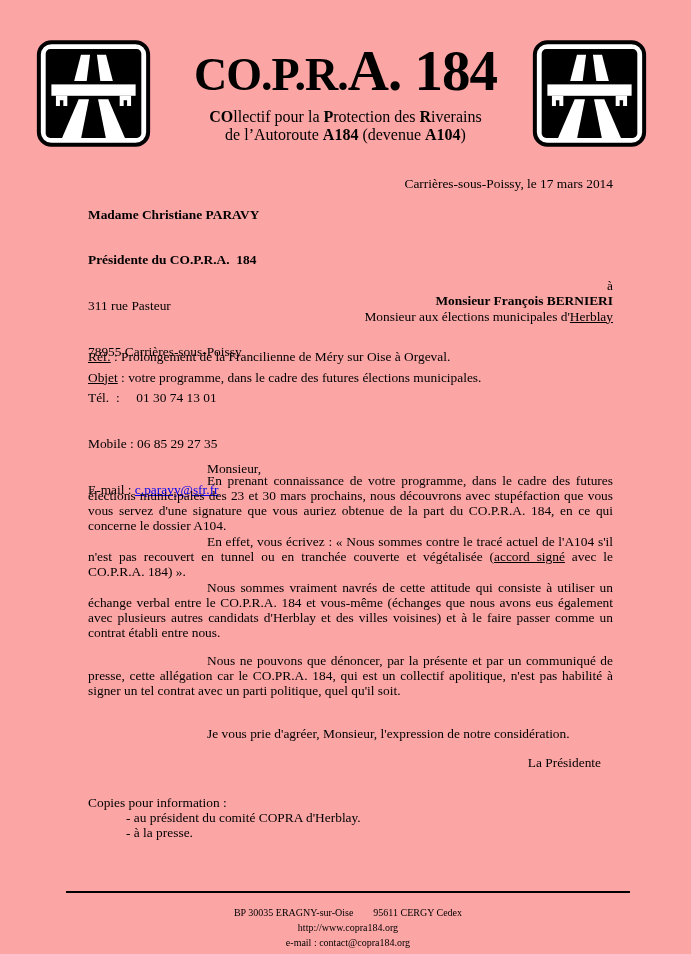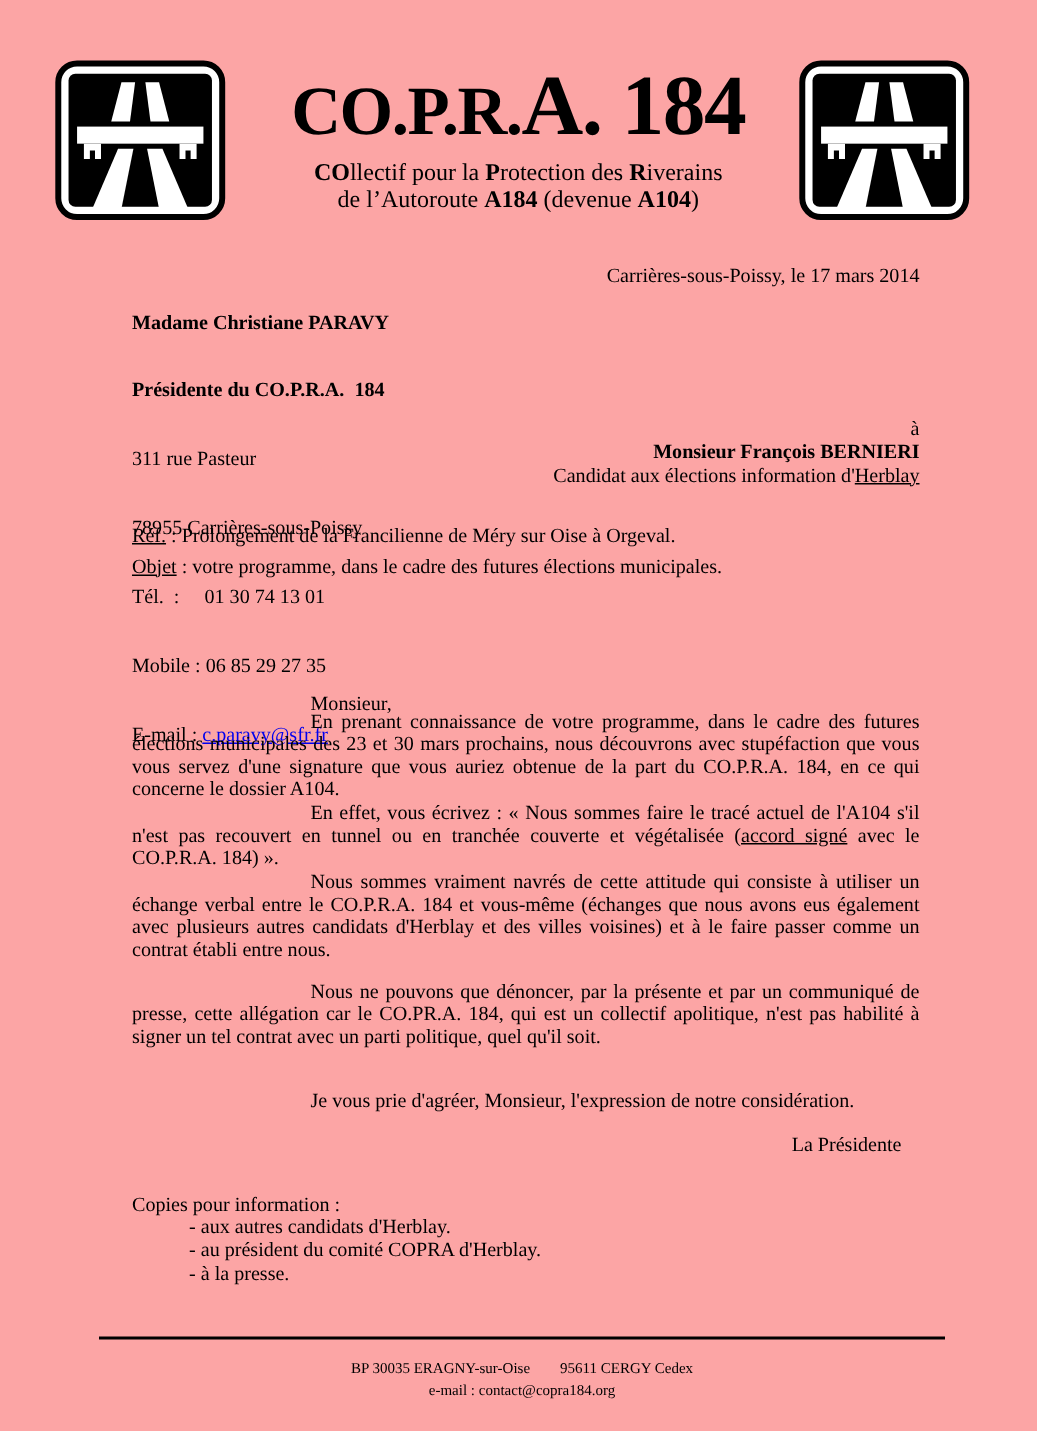--- a/index.html
+++ b/index.html
@@ -103,42 +103,42 @@
     <div>Tél.  :     01 30 74 13 01</div>
     <div>Mobile : 06 85 29 27 35</div>
     <div><span>E-mail : </span><a class="link">c.paravy@sfr.fr</a></div>
   </div>
 
   <div class="date-line">Carrières-sous-Poissy, le 17 mars 2014</div>
 
   <div class="recipient">
     <div>à</div>
     <div class="b">Monsieur François BERNIERI</div>
-    <div><span>Candidat aux élections information d'</span><span class="u">Herblay</span></div>
+    <div><span>Monsieur aux élections municipales d'</span><span class="u">Herblay</span></div>
   </div>
 
   <div class="refblock">
     <div><span class="u">Réf.</span><span> : Prolongement de la Francilienne de Méry sur Oise à Orgeval.</span></div>
     <div><span class="u">Objet</span><span> : votre programme, dans le cadre des futures élections municipales.</span></div>
   </div>
 
   <div class="salutation">Monsieur,</div>
   <div class="para indent p1">En prenant connaissance de votre programme, dans le cadre des futures élections municipales des 23 et 30 mars prochains, nous découvrons avec stupéfaction que vous vous servez d'une signature que vous auriez obtenue de la part du CO.P.R.A. 184, en ce qui concerne le dossier A104.</div>
-  <div class="para indent p2"><span>En effet, vous écrivez : « Nous sommes faire le tracé actuel de l'A104 s'il n'est pas recouvert en tunnel ou en tranchée couverte et végétalisée (</span><span class="u">accord signé</span><span> avec le CO.P.R.A. 184) ».</span></div>
+  <div class="para indent p2"><span>En effet, vous écrivez : « Nous sommes contre le tracé actuel de l'A104 s'il n'est pas recouvert en tunnel ou en tranchée couverte et végétalisée (</span><span class="u">accord signé</span><span> avec le CO.P.R.A. 184) ».</span></div>
   <div class="para indent p3">Nous sommes vraiment navrés de cette attitude qui consiste à utiliser un échange verbal entre le CO.P.R.A. 184 et vous-même (échanges que nous avons eus également avec plusieurs autres candidats d'Herblay et des villes voisines) et à le faire passer comme un contrat établi entre nous.</div>
   <div class="para indent p4">Nous ne pouvons que dénoncer, par la présente et par un communiqué de presse, cette allégation car le CO.PR.A. 184, qui est un collectif apolitique, n'est pas habilité à signer un tel contrat avec un parti politique, quel qu'il soit.</div>
   <div class="closing">Je vous prie d'agréer, Monsieur, l'expression de notre considération.</div>
   <div class="signature">La Présidente</div>
 
   <div class="copies">
     <div>Copies pour information :</div>
-    <div class="item">- aux autres candidats d'Herblay.</div>
     <div class="item">- au président du comité COPRA d'Herblay.</div>
     <div class="item">- à la presse.</div>
   </div>
 
   <div class="footer-rule"></div>
   <div class="footer">
     <div class="pre">BP 30035 ERAGNY-sur-Oise        95611 CERGY Cedex</div>
+    <div>http://www.copra184.org</div>
     <div>e-mail : contact@copra184.org</div>
   </div>
 
 </div>
 
 </body></html>

